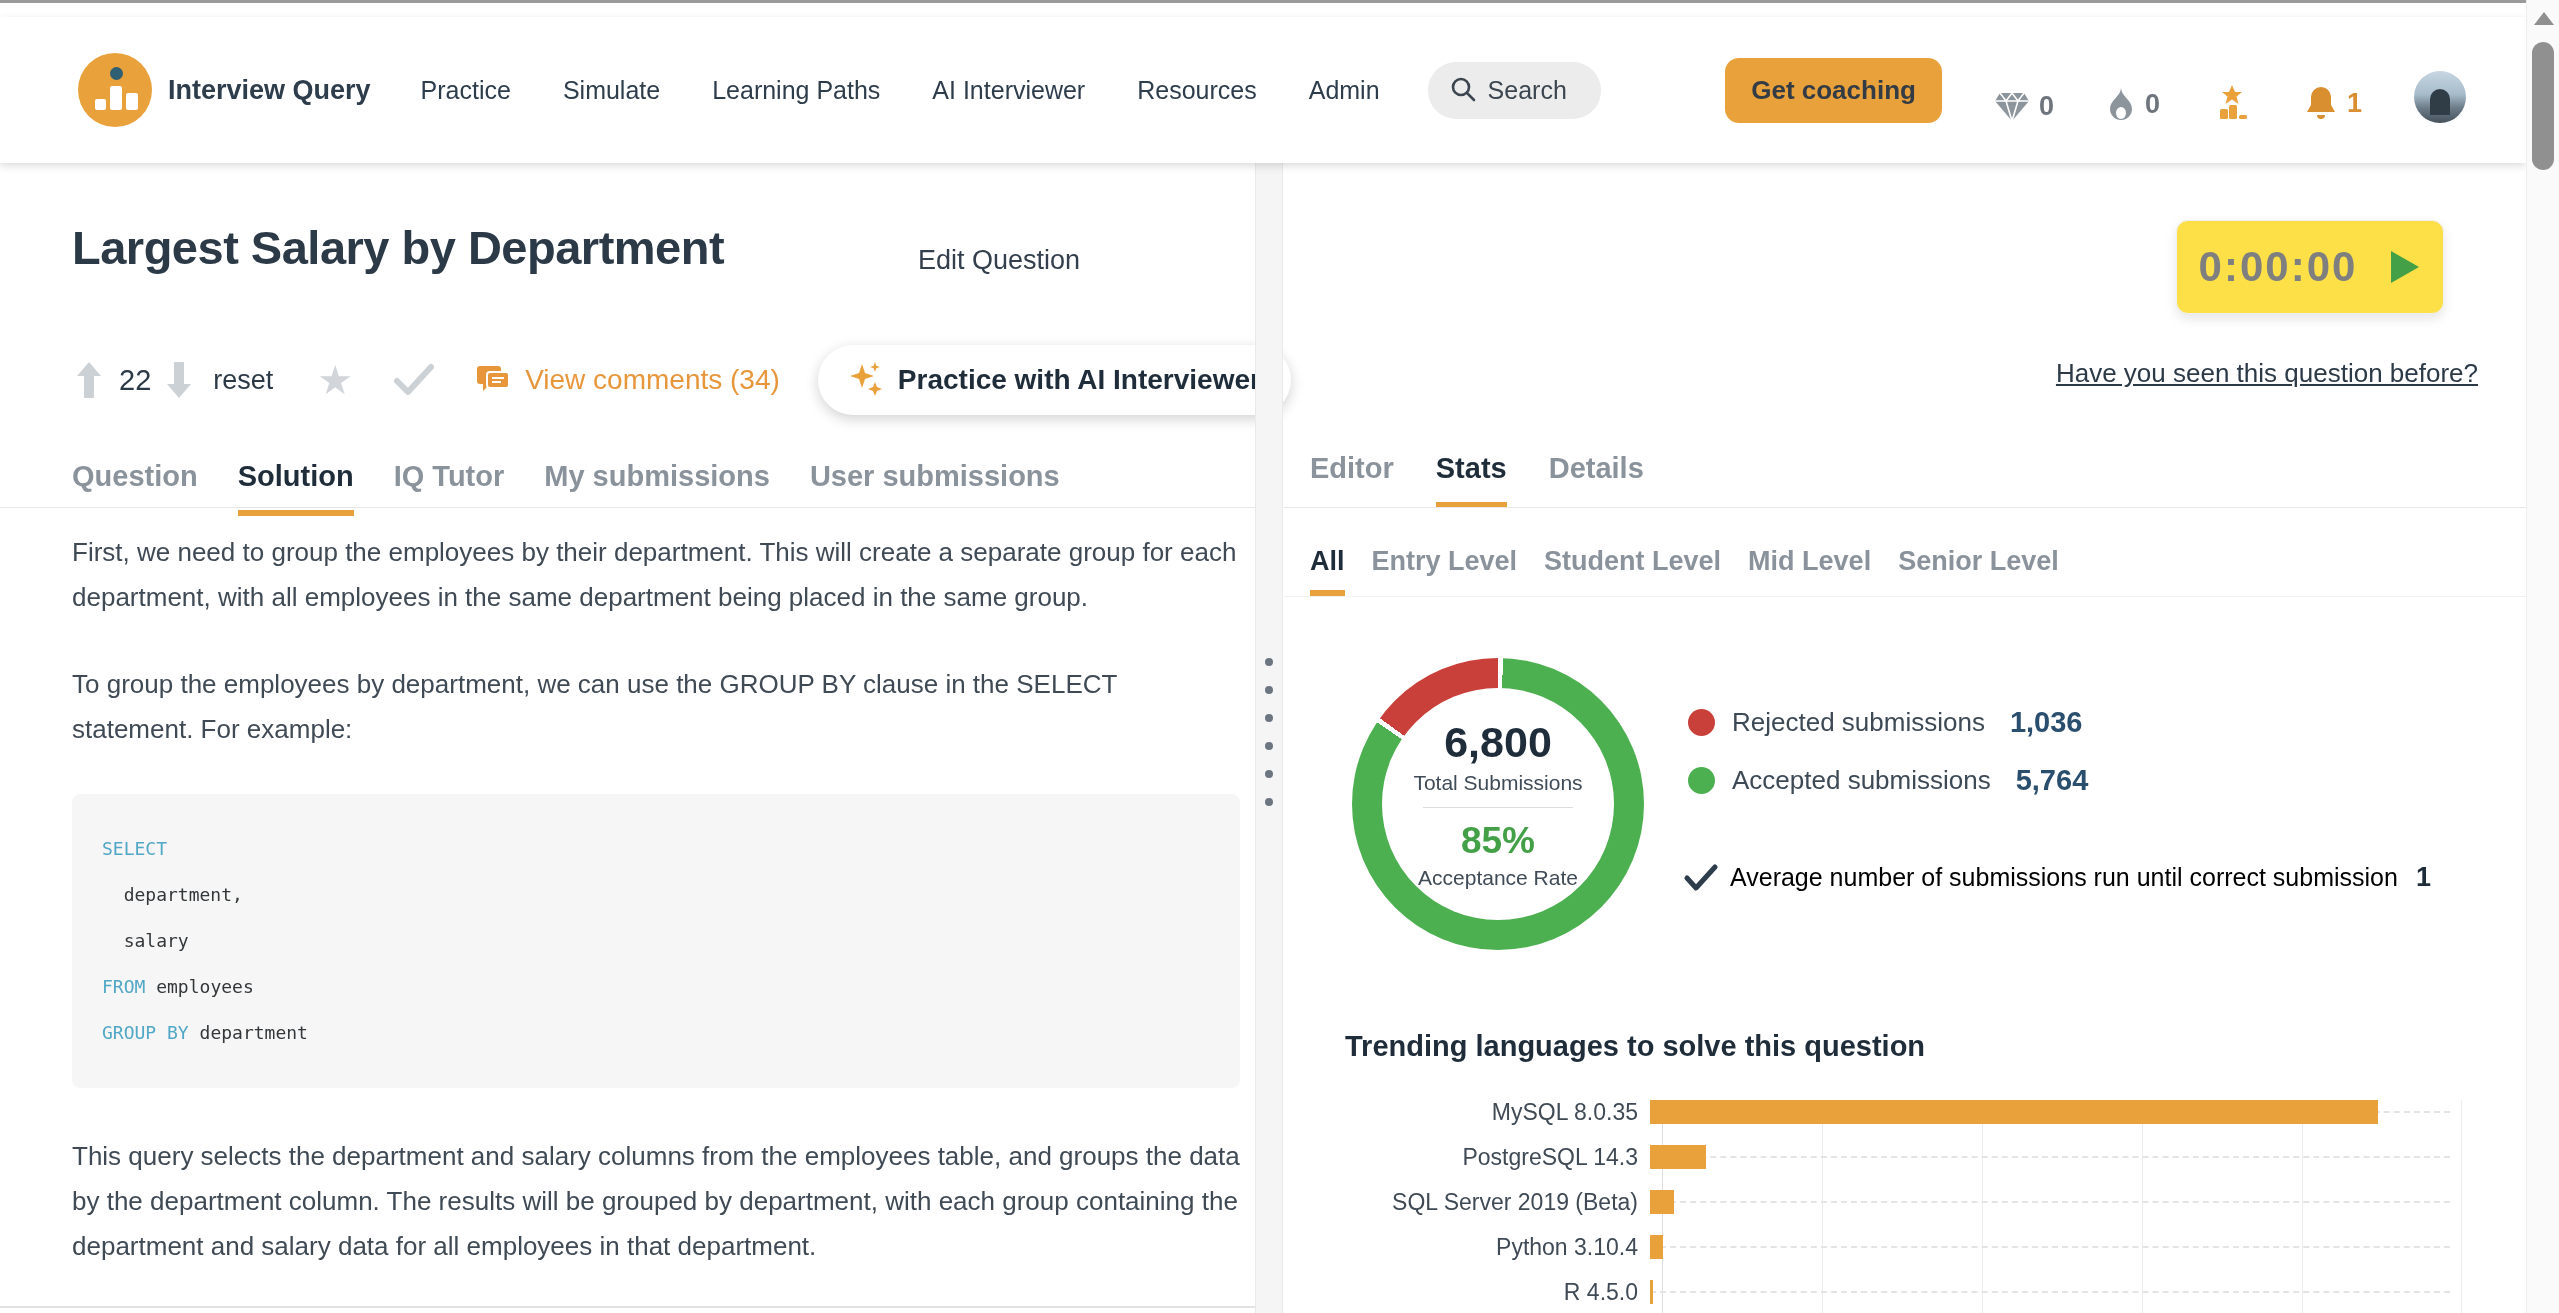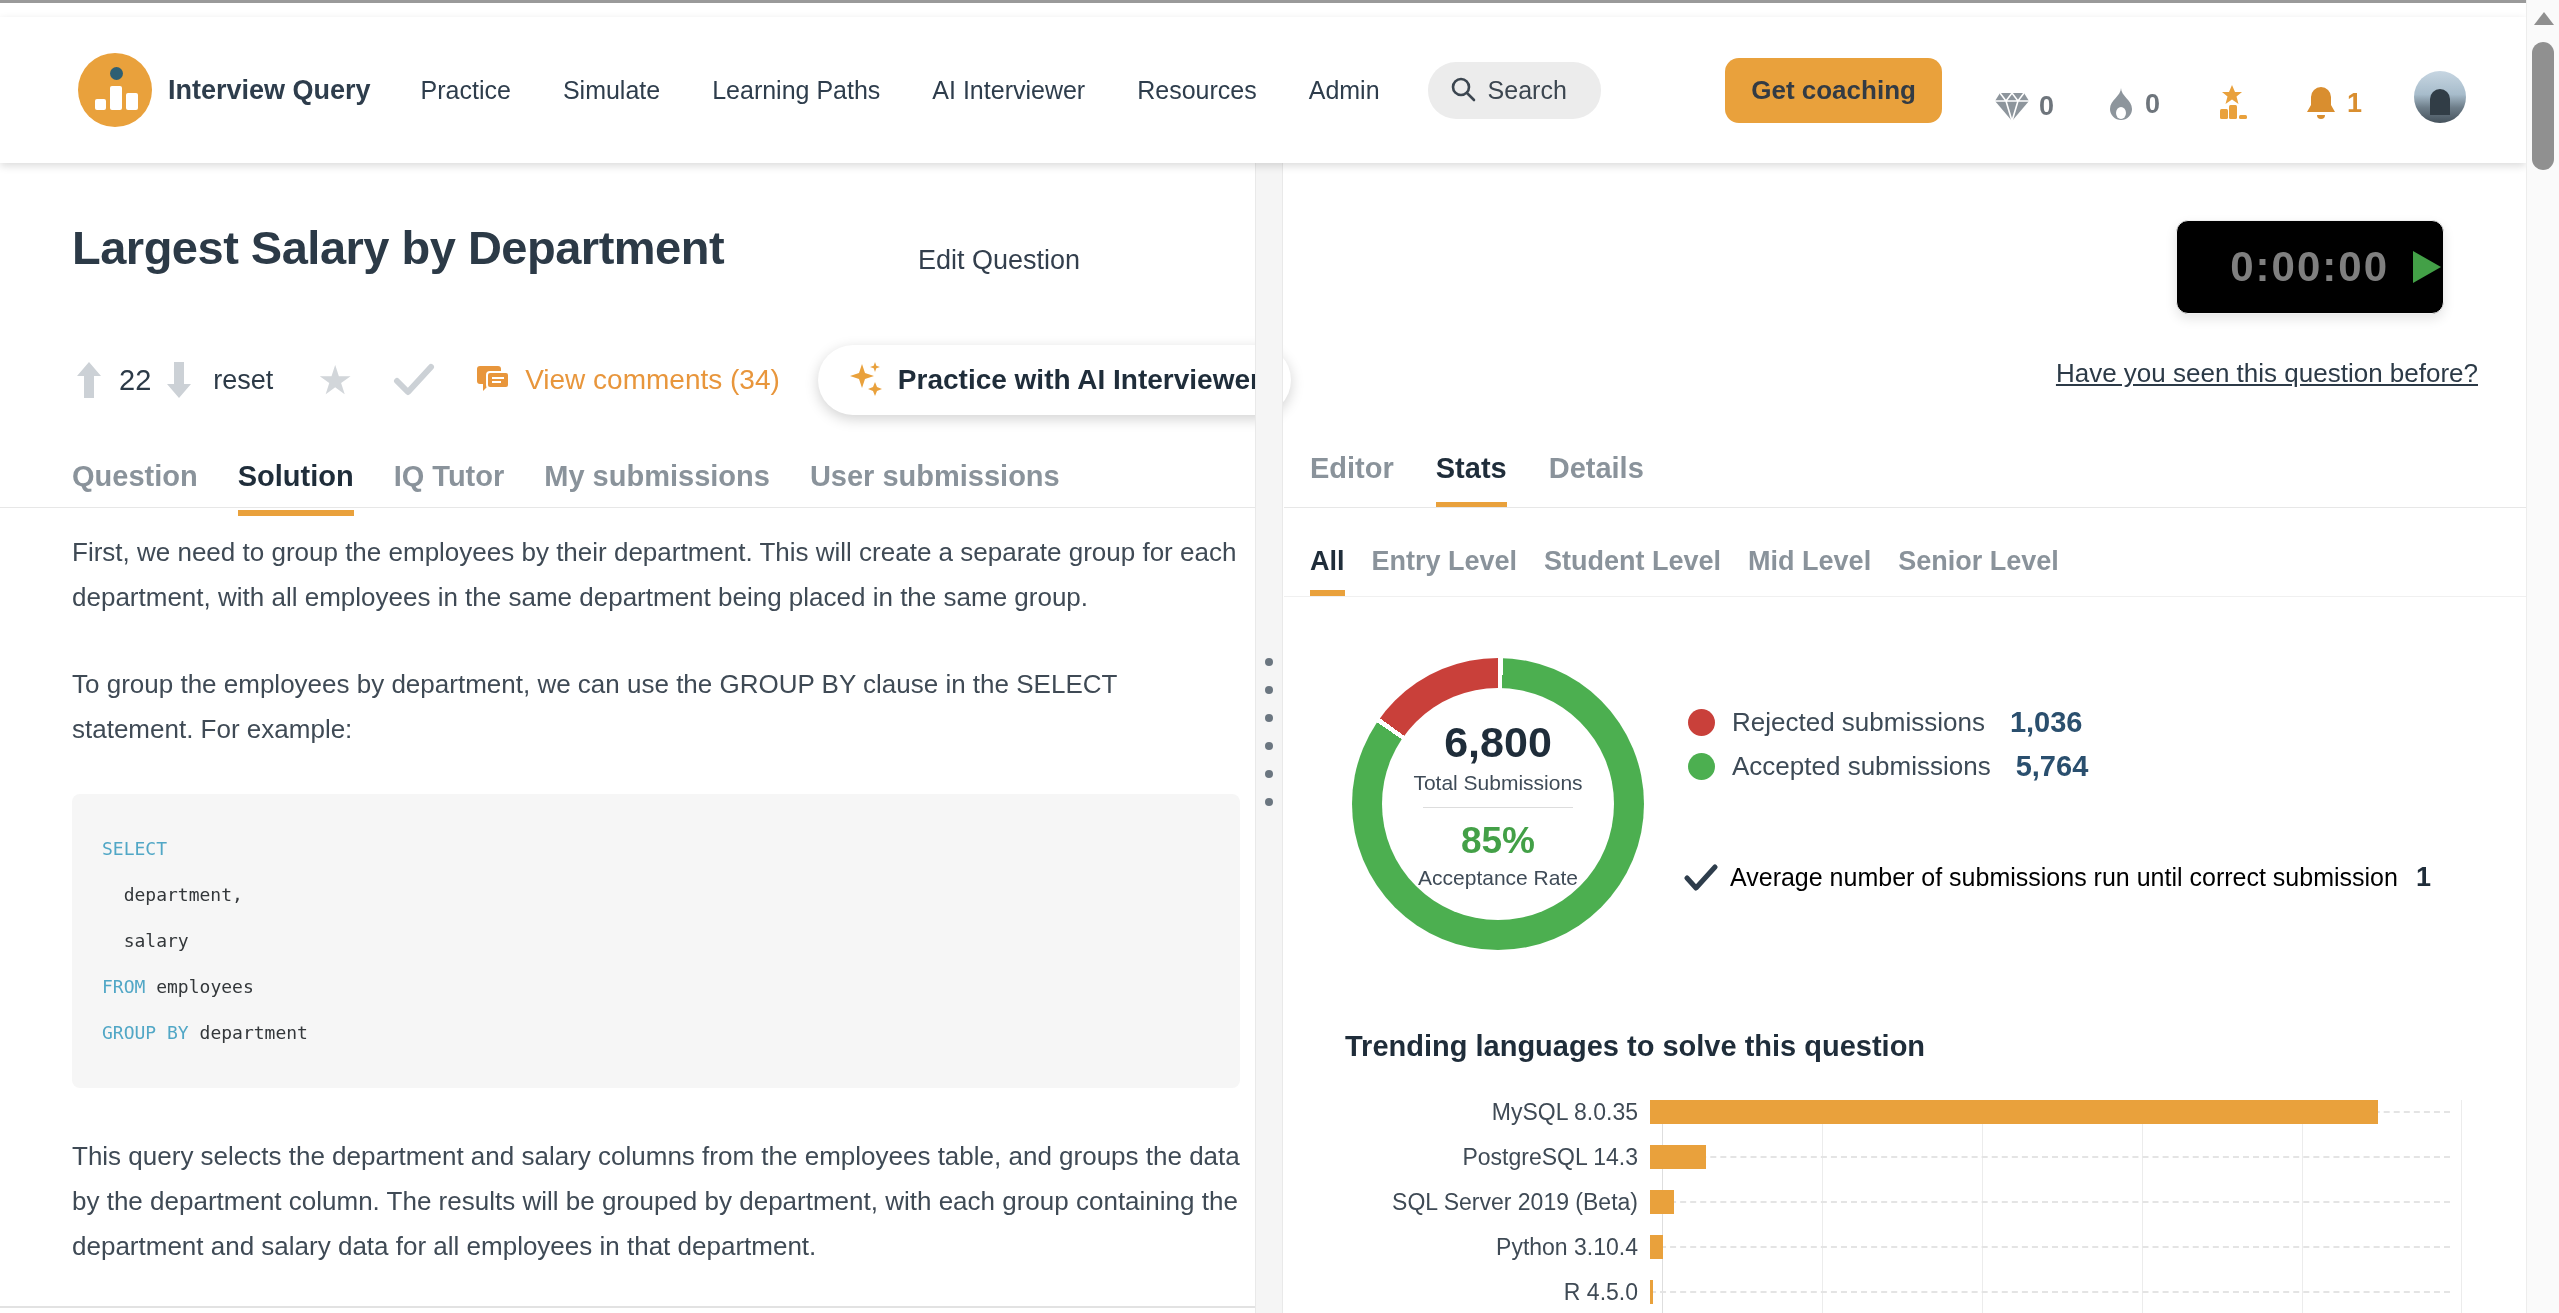--- a/index.html
+++ b/index.html
@@ -46,23 +46,23 @@
 
   
   .scrollbar { position:absolute; top:0; right:0; width:33px; height:1313px; background:#fafafa; border-left:1px solid #ededed; z-index:70; }
   .sb-up { position:absolute; top:12px; left:7px; width:0; height:0; border-left:10px solid transparent; border-right:10px solid transparent; border-bottom:13px solid #8f8f8f; cursor:pointer; }
   .sb-thumb { position:absolute; top:42px; left:5px; width:22px; height:128px; background:#909090; border-radius:11px; cursor:pointer; }
 
   
   .qtitle { position:absolute; left:72px; top:220px; font-size:47px; font-weight:bold; color:#2c3a47; letter-spacing:-0.5px; }
   .edit-link { position:absolute; left:918px; top:245px; font-size:27px; color:#333f4d; cursor:pointer; }
   .timer-box {
-    position:absolute; left:2176px; top:220px; width:268px; height:94px; background:#000000;
+    position:absolute; left:2176px; top:220px; width:268px; height:94px; background:#fde047;
     border:1px solid #f0f0f0; border-radius:12px; box-shadow:0 5px 12px rgba(0,0,0,.10);
-    display:flex; align-items:center; justify-content:flex-end; gap:22px;
+    display:flex; align-items:center; justify-content:center; gap:32px;
   }
   .timer-text { font-size:42px; font-weight:bold; color:#7f7f7f; letter-spacing:2px; }
   .seen-link { position:absolute; left:2010px; top:358px; width:468px; text-align:right; font-size:26px; color:#2c3a47; text-decoration:underline; cursor:pointer; white-space:nowrap; }
 
   .vote-row { position:absolute; left:75px; top:345px; display:flex; align-items:center; }
   .vote-count { font-size:29px; color:#2c3a47; margin:0 14px 0 16px; }
   .reset-label { font-size:27px; color:#2c3a47; margin:0 44px 0 20px; cursor:pointer; }
   .gray-ic { color:#ccd1d6; }
   .star-glyph { font-size:40px; color:#d2d6da; margin-right:40px; cursor:pointer; line-height:1; }
   .comments-link { display:flex; align-items:center; gap:14px; margin-left:40px; cursor:pointer; }
@@ -106,21 +106,21 @@
   .donut { position:absolute; left:1352px; top:658px; width:292px; height:292px; border-radius:50%; }
   .donut-hole {
     position:absolute; left:30px; top:30px; width:232px; height:232px; border-radius:50%; background:#fff;
     display:flex; flex-direction:column; align-items:center; justify-content:center;
   }
   .donut-total { font-size:43px; font-weight:bold; color:#1f2d3a; }
   .donut-small { font-size:21px; color:#3f4b57; margin-top:4px; }
   .donut-rule { width:150px; height:1px; background:#ddd; margin:12px 0; }
   .donut-rate { font-size:37px; font-weight:bold; color:#43a047; }
 
-  .legend { position:absolute; left:1688px; top:706px; display:flex; flex-direction:column; gap:11px; }
+  .legend { position:absolute; left:1688px; top:706px; display:flex; flex-direction:column; gap:25px; }
   .legend-row { display:flex; align-items:center; gap:17px; }
   .legend-dot { width:27px; height:27px; border-radius:50%; flex:0 0 auto; }
   .legend-label { font-size:26px; color:#3d4a56; }
   .legend-value { font-size:29px; font-weight:bold; color:#2a4f6e; margin-left:8px; }
 
   .avg-row { position:absolute; left:1684px; top:862px; display:flex; align-items:center; gap:12px; width:800px; }
   .avg-text { font-size:25px; color:#000000; }
   .avg-value { font-size:27px; font-weight:bold; color:#1f2d3a; margin-left:6px; }
 
   .chart-title { position:absolute; left:1345px; top:1030px; font-size:29px; font-weight:bold; color:#1f2d3a; }

